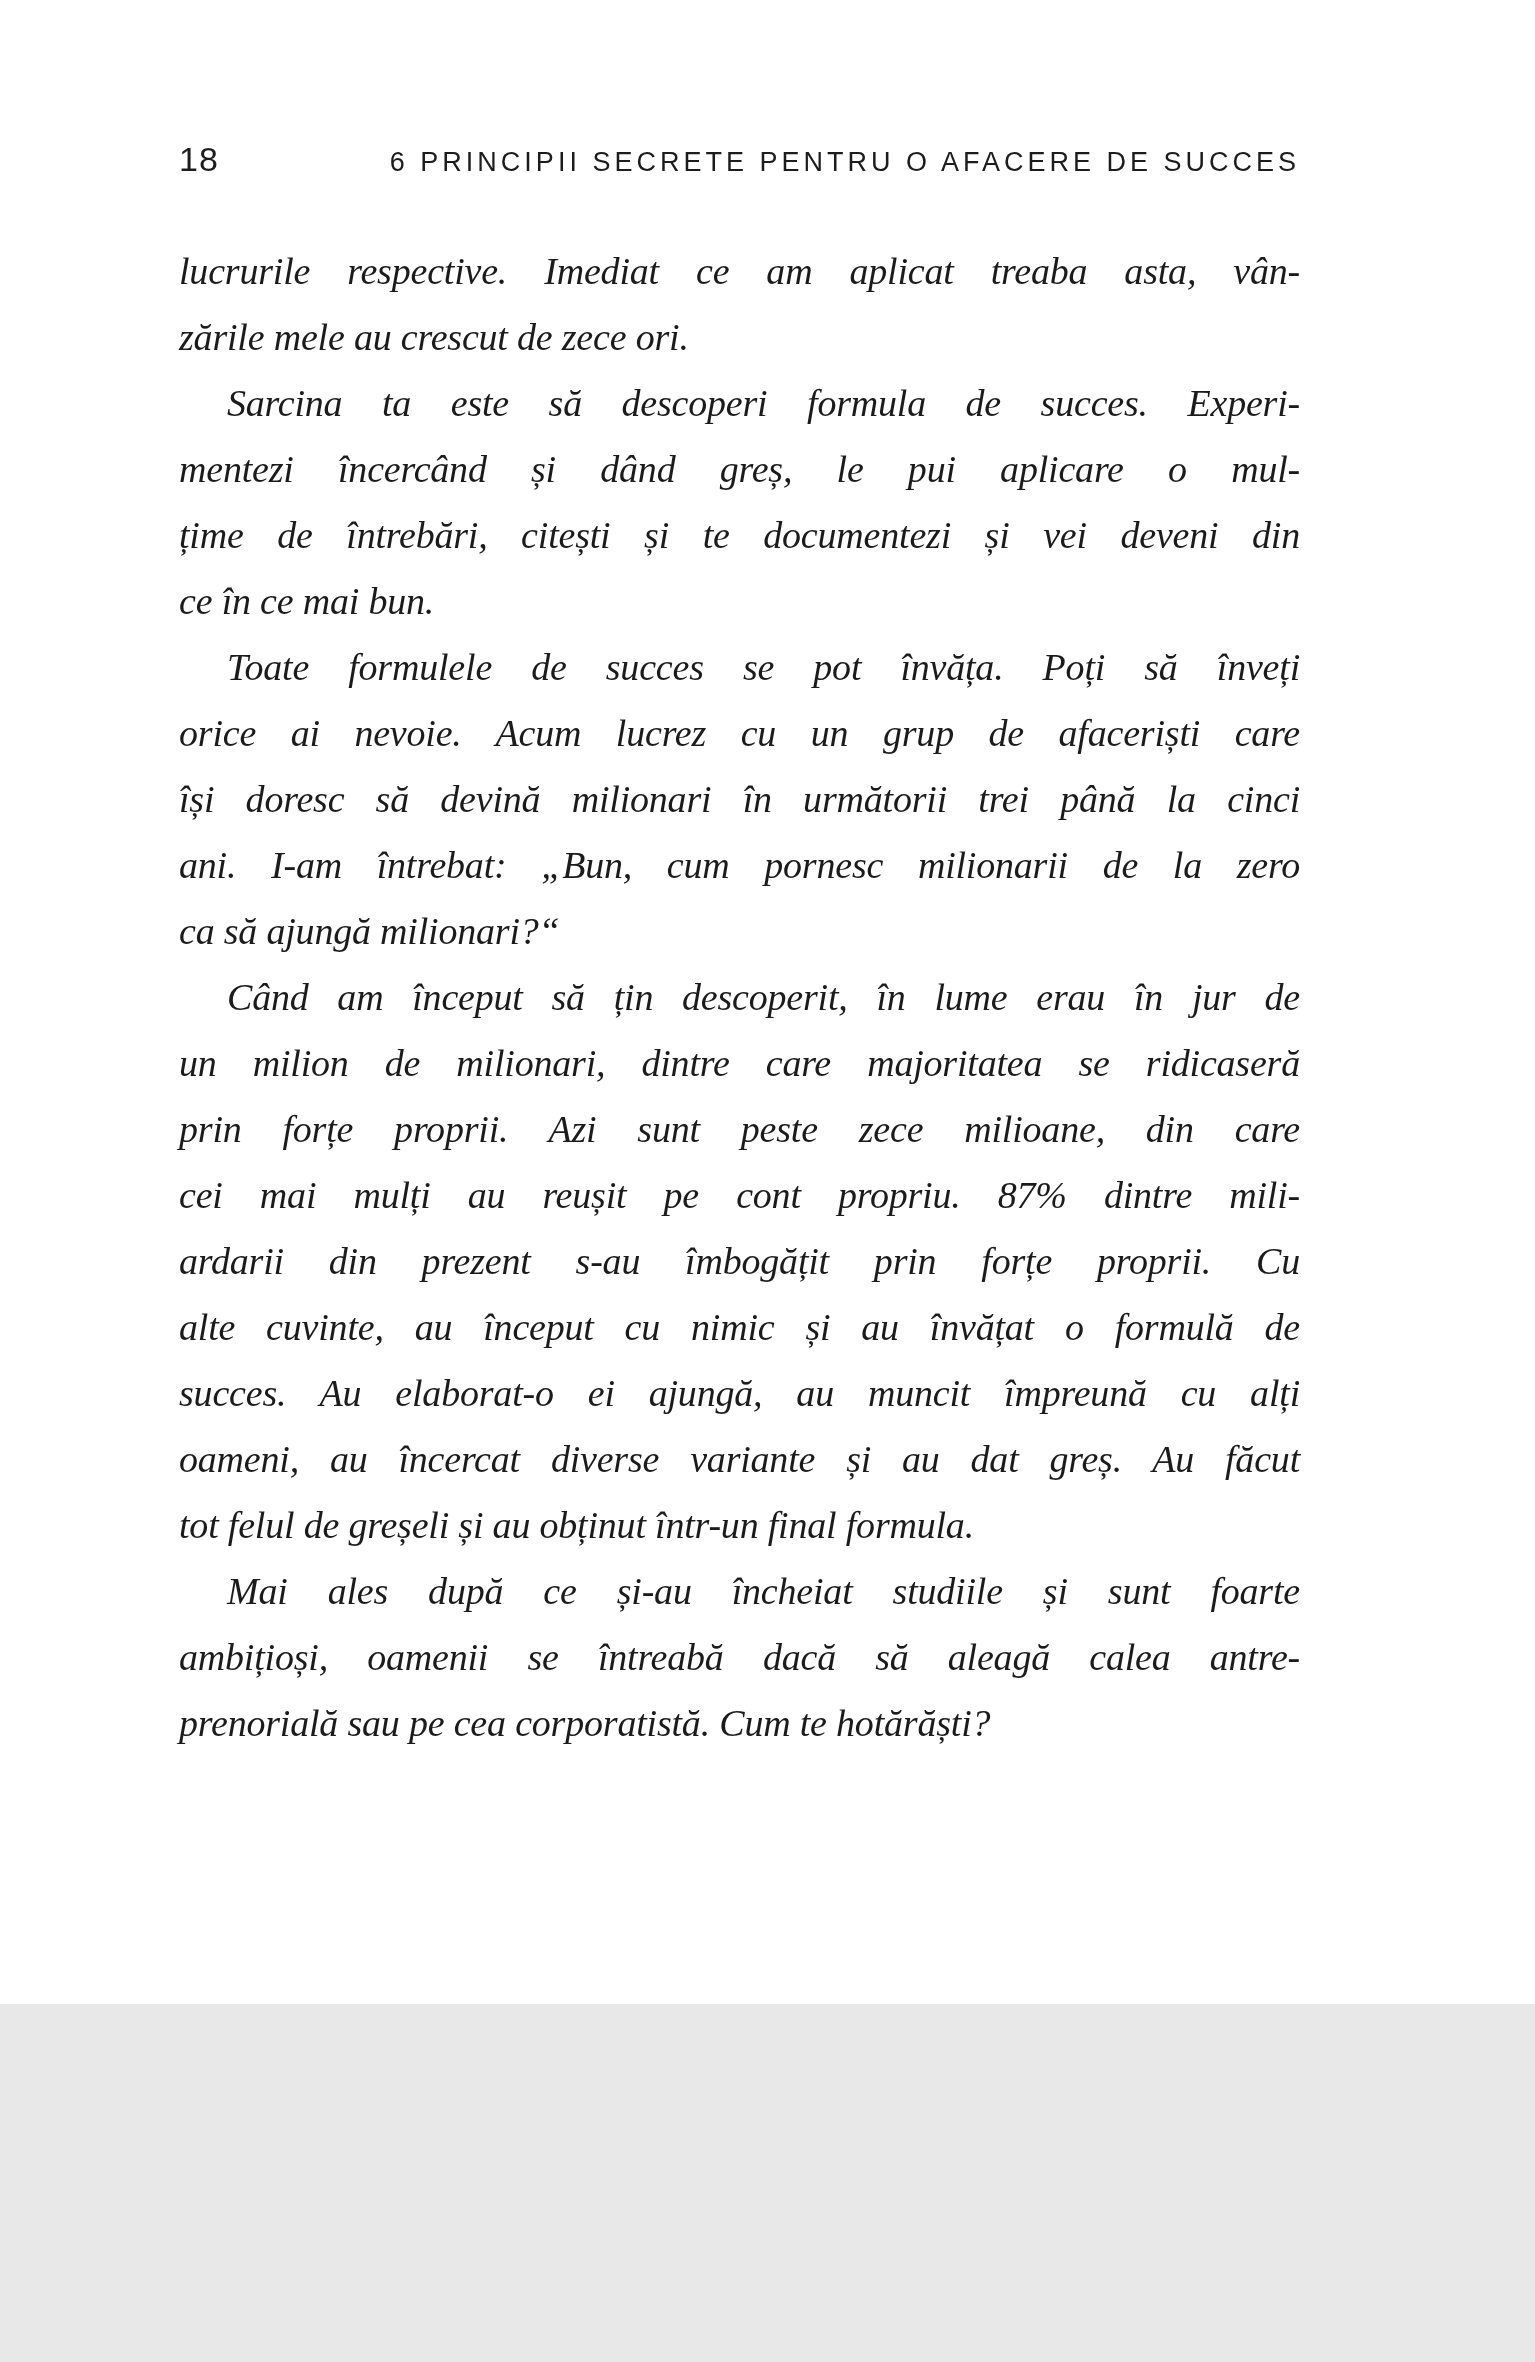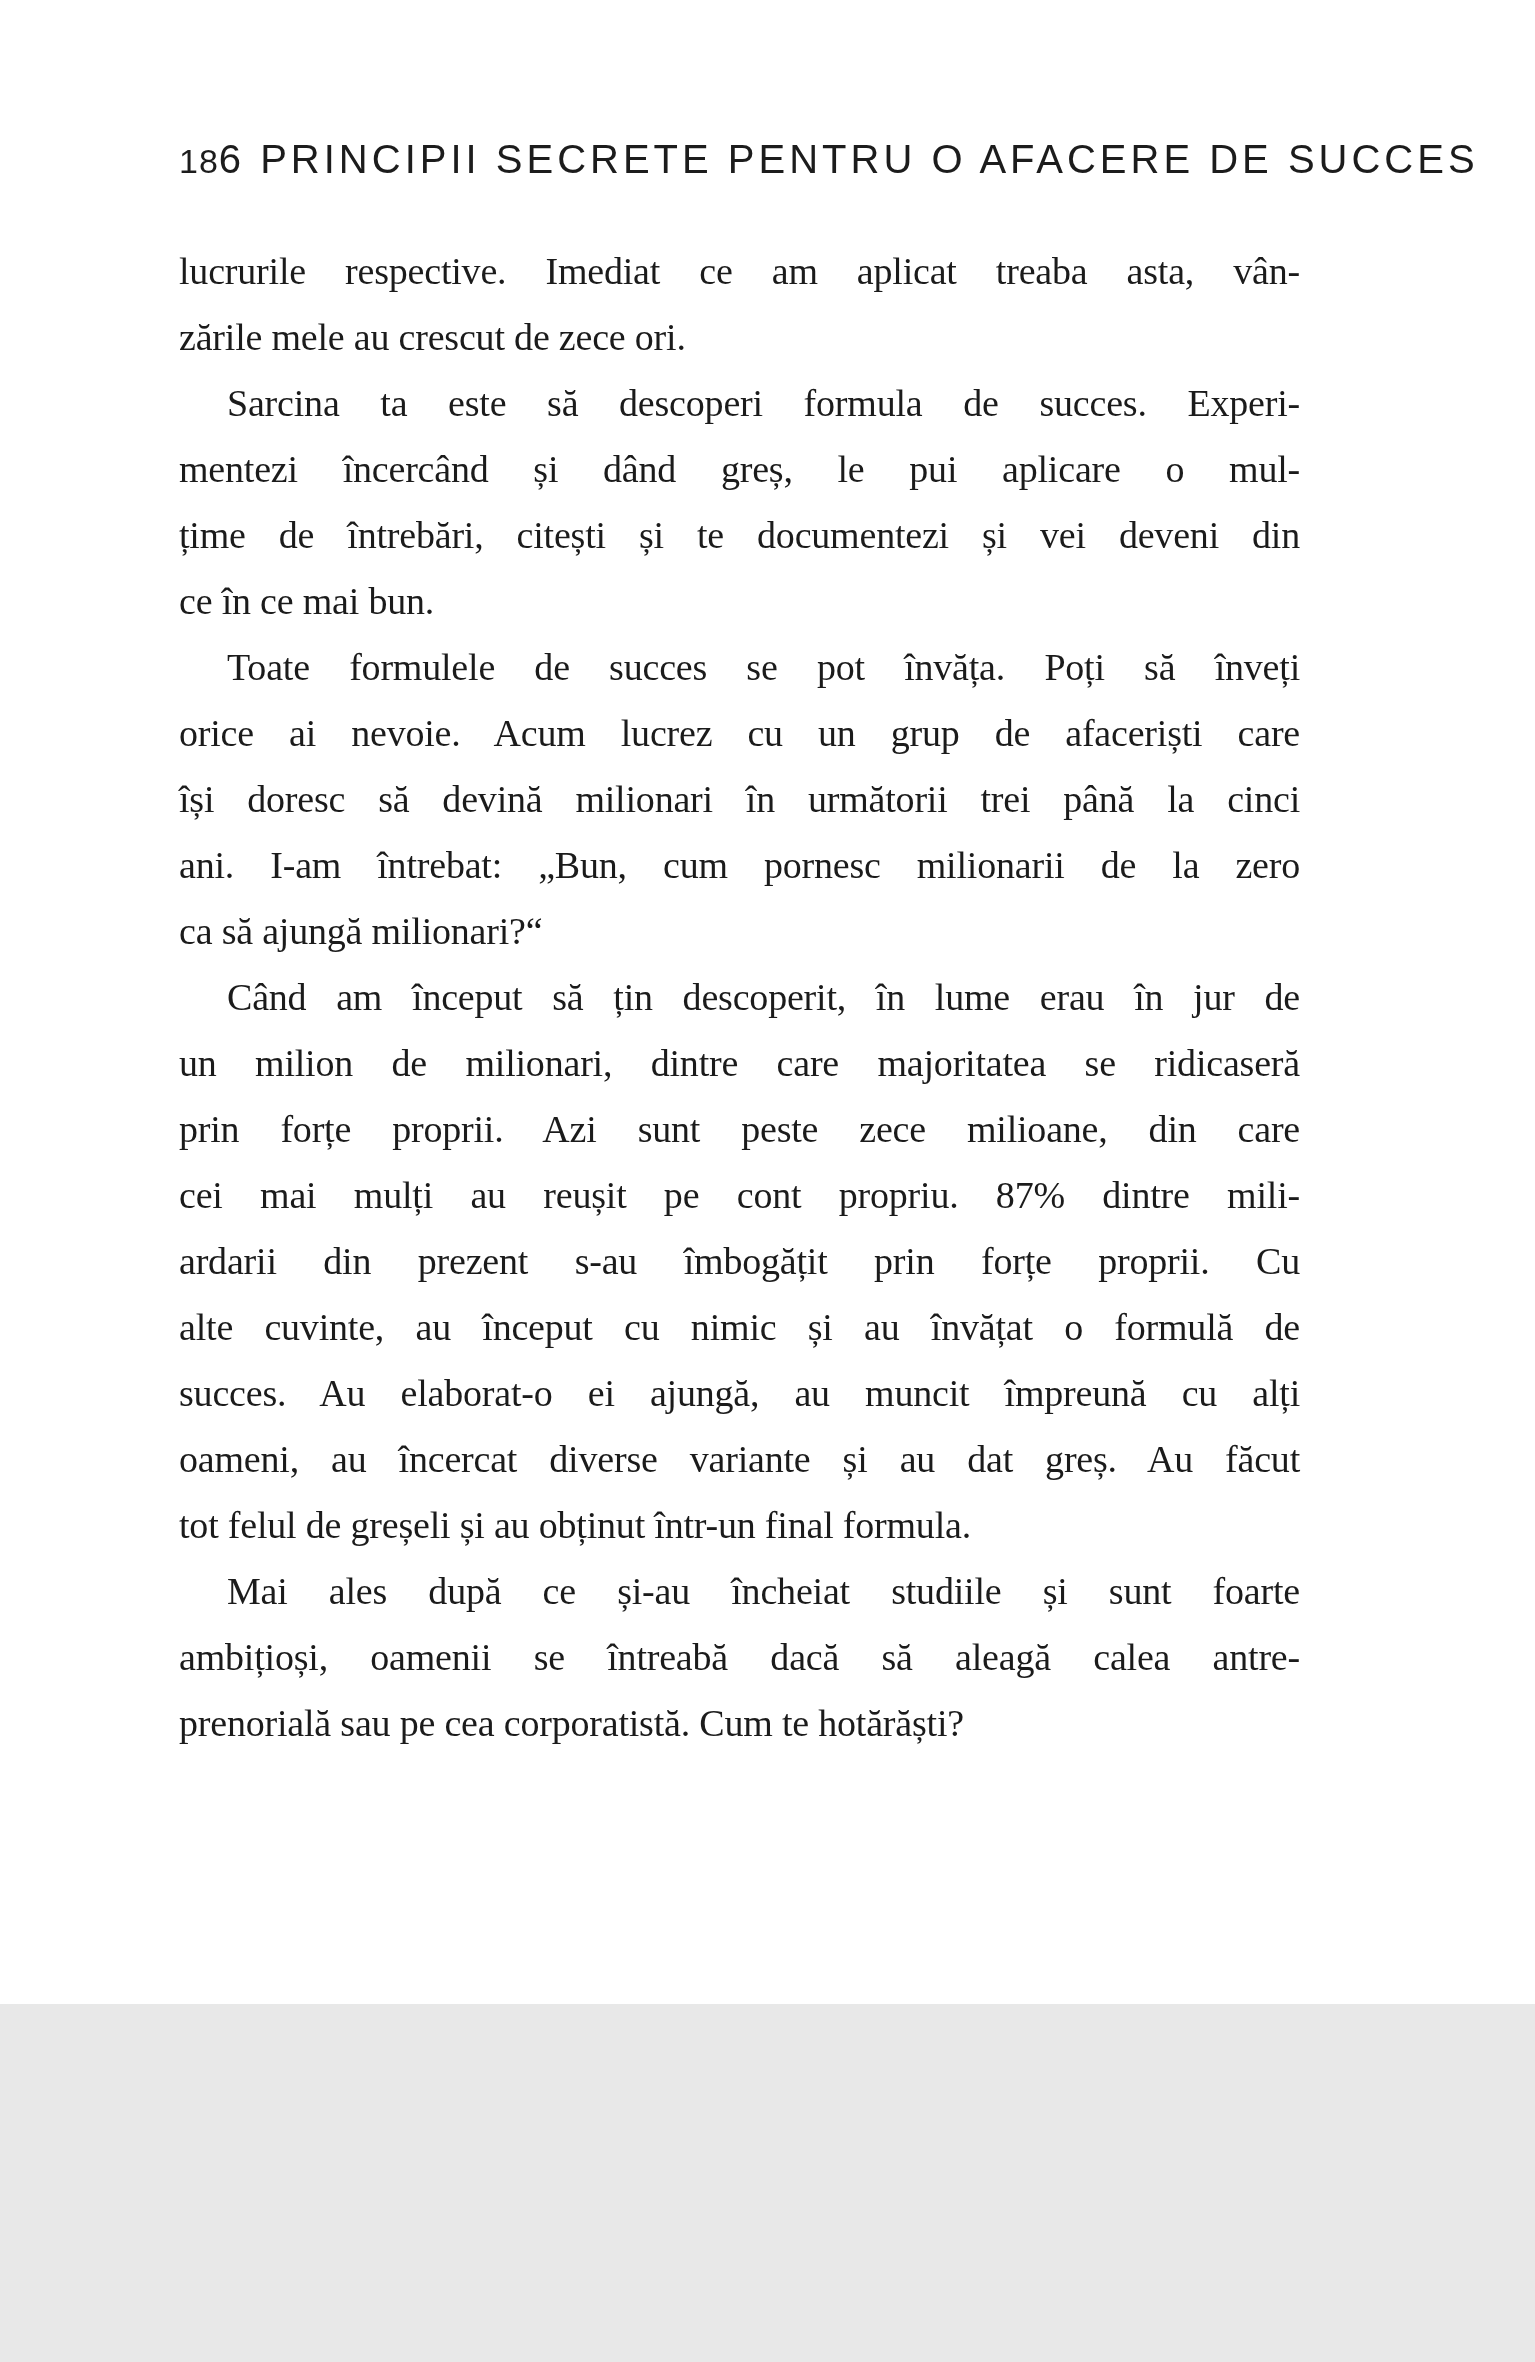--- a/index.html
+++ b/index.html
@@ -24,38 +24,39 @@
     font-family: "Liberation Sans", "DejaVu Sans", sans-serif;
     color: #1c1c1c;
   }
   .page-number {
     font-size: 34px;
     letter-spacing: 1px;
     line-height: 38px;
   }
   .running-title {
     margin-left: auto;
-    font-size: 40px;
+    font-size: 27px;
     letter-spacing: 4px;
     line-height: 38px;
     white-space: nowrap;
   }
   .body-text {
     position: absolute;
     left: 179px;
     top: 238px;
     width: 1121px;
     font-size: 38px;
     line-height: 66px;
     letter-spacing: -0.2px;
   }
   .para { margin: 0; }
   .line {
     text-align: justify;
     text-align-last: left;
+    font-style: italic;
     -moz-text-align-last: left;
   }
   .line.j {
     text-align-last: justify;
     -moz-text-align-last: justify;
   }
   .para.indent .line:first-child { text-indent: 48px; }
 </style>
 </head>
 <body>

